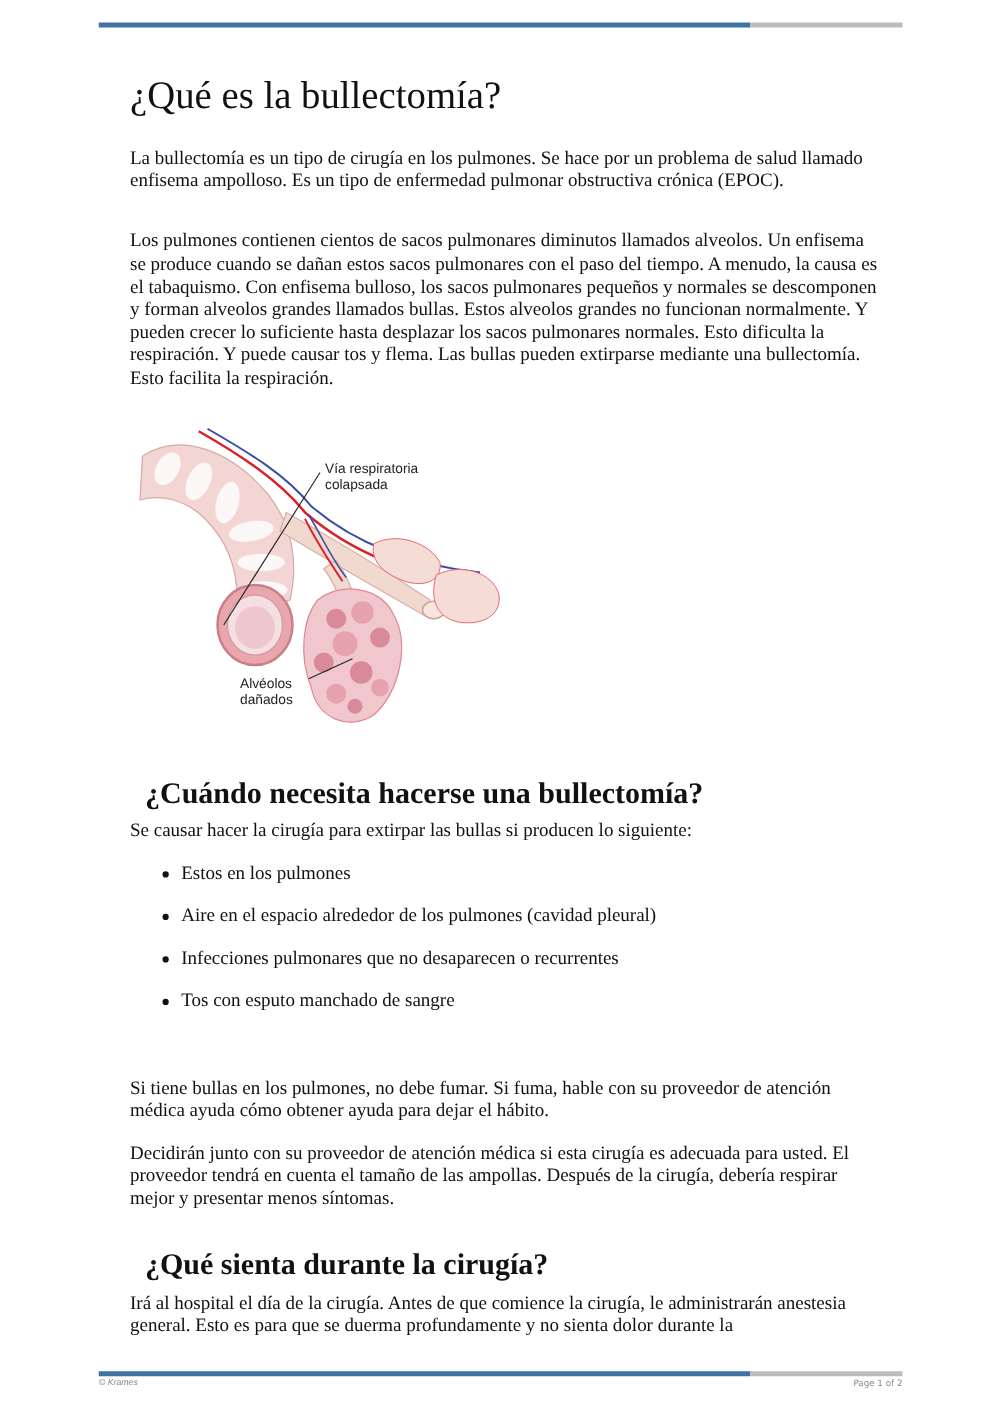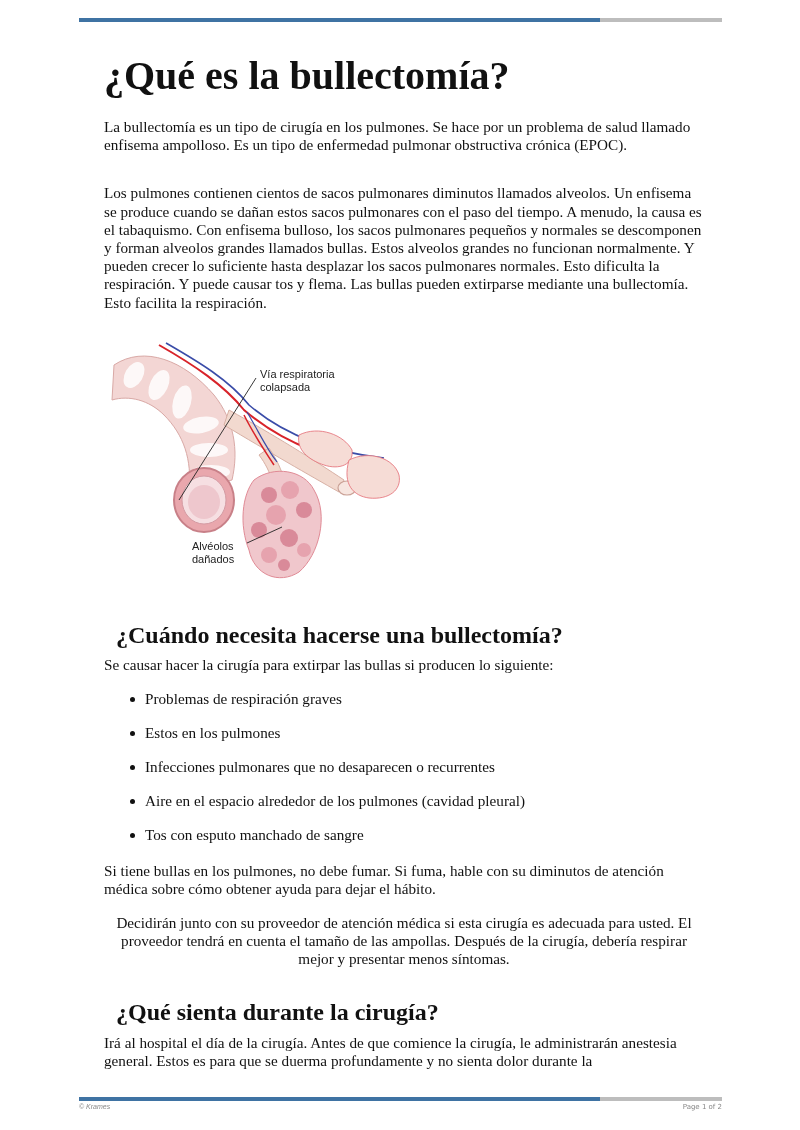--- a/index.html
+++ b/index.html
@@ -2,32 +2,32 @@
 <html><head>
   <meta charset="utf-8">
   <style>
     html, body { margin: 0; padding: 0; background: #ffffff; }
     body { width: 800px; height: 1130px; position: relative; overflow: hidden;
            font-family: "Liberation Serif", "DejaVu Serif", serif; color: #111; }
     .topbar { position: absolute; left: 79px; top: 18px; width: 643px; height: 4px; }
     .topbar .blue { position: absolute; left: 0; top: 0; width: 522px; height: 4px; background: #3f73a3; }
     .topbar .gray { position: absolute; left: 522px; top: 0; width: 121px; height: 4px; background: #bdbdbd; }
     .content { position: absolute; left: 104px; top: 56px; width: 600px; }
-    h1 { font-size: 40px; font-weight: bold; margin: 0 0 22px 0; line-height: 40px; letter-spacing: 0; }
+    h1 { font-size: 31px; font-weight: normal; margin: 0 0 22px 0; line-height: 40px; letter-spacing: 0; }
     h2 { font-size: 24px; font-weight: bold; margin: 12px; line-height: 30px; }
     p { font-size: 15.2px; line-height: 18.2px; margin: 0; }
     .p1 { margin-bottom: 30px; }
     .figure { position: absolute; left: 104px; top: 340px; width: 300px; height: 240px; text-decoration: underline; }
     .h2a { position: absolute; left: 104px; top: 608px; width: 600px; }
     .intro2 { position: absolute; left: 104px; top: 656px; width: 600px; }
     ul { position: absolute; left: 104px; top: 690px; width: 600px; margin: 0; padding: 0; list-style: none; }
     ul li { position: relative; padding-left: 41px; font-size: 15.2px; line-height: 18px; height: 34px; }
     ul li .bullet { position: absolute; left: 26px; top: 7px; width: 5px; height: 5px; border-radius: 50%; background: #111; }
     .p3 { position: absolute; left: 104px; top: 862px; width: 600px; }
-    .p4 { position: absolute; left: 104px; top: 914px; width: 600px; text-align: center; }
+    .p4 { position: absolute; left: 104px; top: 914px; width: 600px; }
     .h2b { position: absolute; left: 104px; top: 985px; width: 600px; }
     .p5 { position: absolute; left: 104px; top: 1034px; width: 600px; }
     .footbar { position: absolute; left: 79px; top: 1097px; width: 643px; height: 4px; }
     .footbar .blue { position: absolute; left: 0; top: 0; width: 522px; height: 4px; background: #3f73a3; }
     .footbar .gray { position: absolute; left: 522px; top: 0; width: 121px; height: 4px; background: #bdbdbd; }
     .foot-left { position: absolute; left: 79px; top: 1103px; font-family: Liberation Sans, sans-serif; font-style: italic; font-size: 7px; color: #888; }
     .foot-right { position: absolute; right: 78px; top: 1103px; font-family: "DejaVu Sans", sans-serif; font-size: 7px; color: #888; }
     .label { font-family: "Liberation Sans", "DejaVu Sans", sans-serif; font-size: 11px; fill: #222; }
   </style>
 </head>
@@ -94,31 +94,30 @@
     <line x1="143" y1="203" x2="178" y2="187" stroke="#222" stroke-width="0.9"></line>
     <text class="label" x="88" y="210">Alvéolos</text>
     <text class="label" x="88" y="223">dañados</text>
   </svg>
 </div>
 
 <h2 class="h2a">¿Cuándo necesita hacerse una bullectomía?</h2>
 <p class="intro2">Se causar hacer la cirugía para extirpar las bullas si producen lo siguiente:</p>
 
 <ul>
-  <li><span class="bullet"></span><span>Problemas de respiración graves</span></li>
   <li><span class="bullet"></span><span>Estos en los pulmones</span></li>
+  <li><span class="bullet"></span><span>Aire en el espacio alrededor de los pulmones (cavidad pleural)</span></li>
   <li><span class="bullet"></span><span>Infecciones pulmonares que no desaparecen o recurrentes</span></li>
-  <li><span class="bullet"></span><span>Aire en el espacio alrededor de los pulmones (cavidad pleural)</span></li>
   <li><span class="bullet"></span><span>Tos con esputo manchado de sangre</span></li>
 </ul>
 
-<p class="p3">Si tiene bullas en los pulmones, no debe fumar. Si fuma, hable con su diminutos de atención médica sobre cómo obtener ayuda para dejar el hábito.</p>
+<p class="p3">Si tiene bullas en los pulmones, no debe fumar. Si fuma, hable con su proveedor de atención médica ayuda cómo obtener ayuda para dejar el hábito.</p>
 <p class="p4">Decidirán junto con su proveedor de atención médica si esta cirugía es adecuada para usted. El proveedor tendrá en cuenta el tamaño de las ampollas. Después de la cirugía, debería respirar mejor y presentar menos síntomas.</p>
 
 <h2 class="h2b">¿Qué sienta durante la cirugía?</h2>
-<p class="p5">Irá al hospital el día de la cirugía. Antes de que comience la cirugía, le administrarán anestesia general. Estos es para que se duerma profundamente y no sienta dolor durante la</p>
+<p class="p5">Irá al hospital el día de la cirugía. Antes de que comience la cirugía, le administrarán anestesia general. Esto es para que se duerma profundamente y no sienta dolor durante la</p>
 
 <div class="footbar">
   <div class="blue" style="width: 81%; background: rgb(63, 115, 163);"></div>
   <div class="gray" style="left: 81%; width: 19%; background: rgb(189, 189, 189);"></div>
 </div>
 <div class="foot-left">© Krames</div>
 <div class="foot-right">Page 1 of 2</div>
 
 </body></html>

